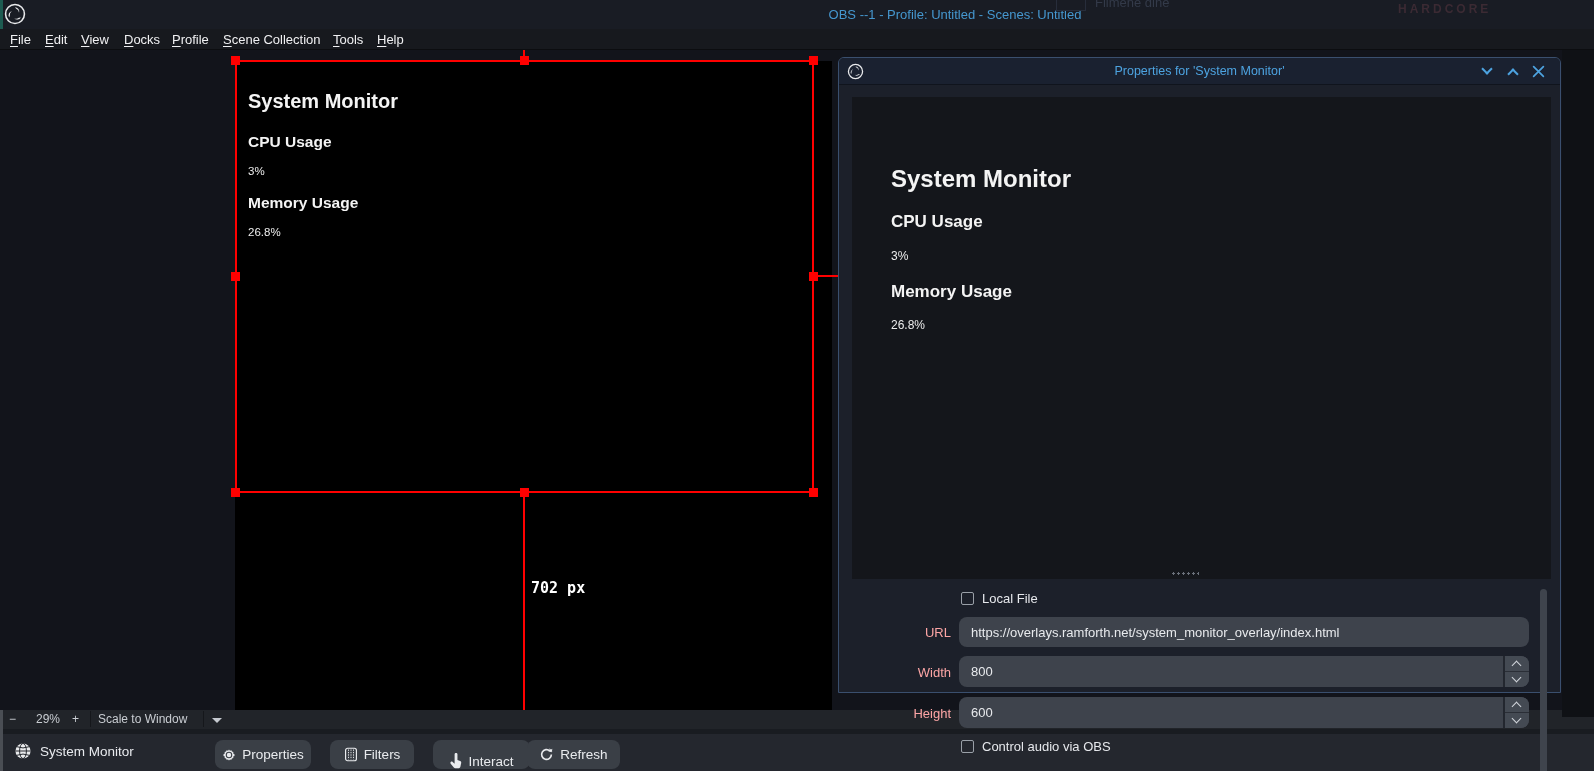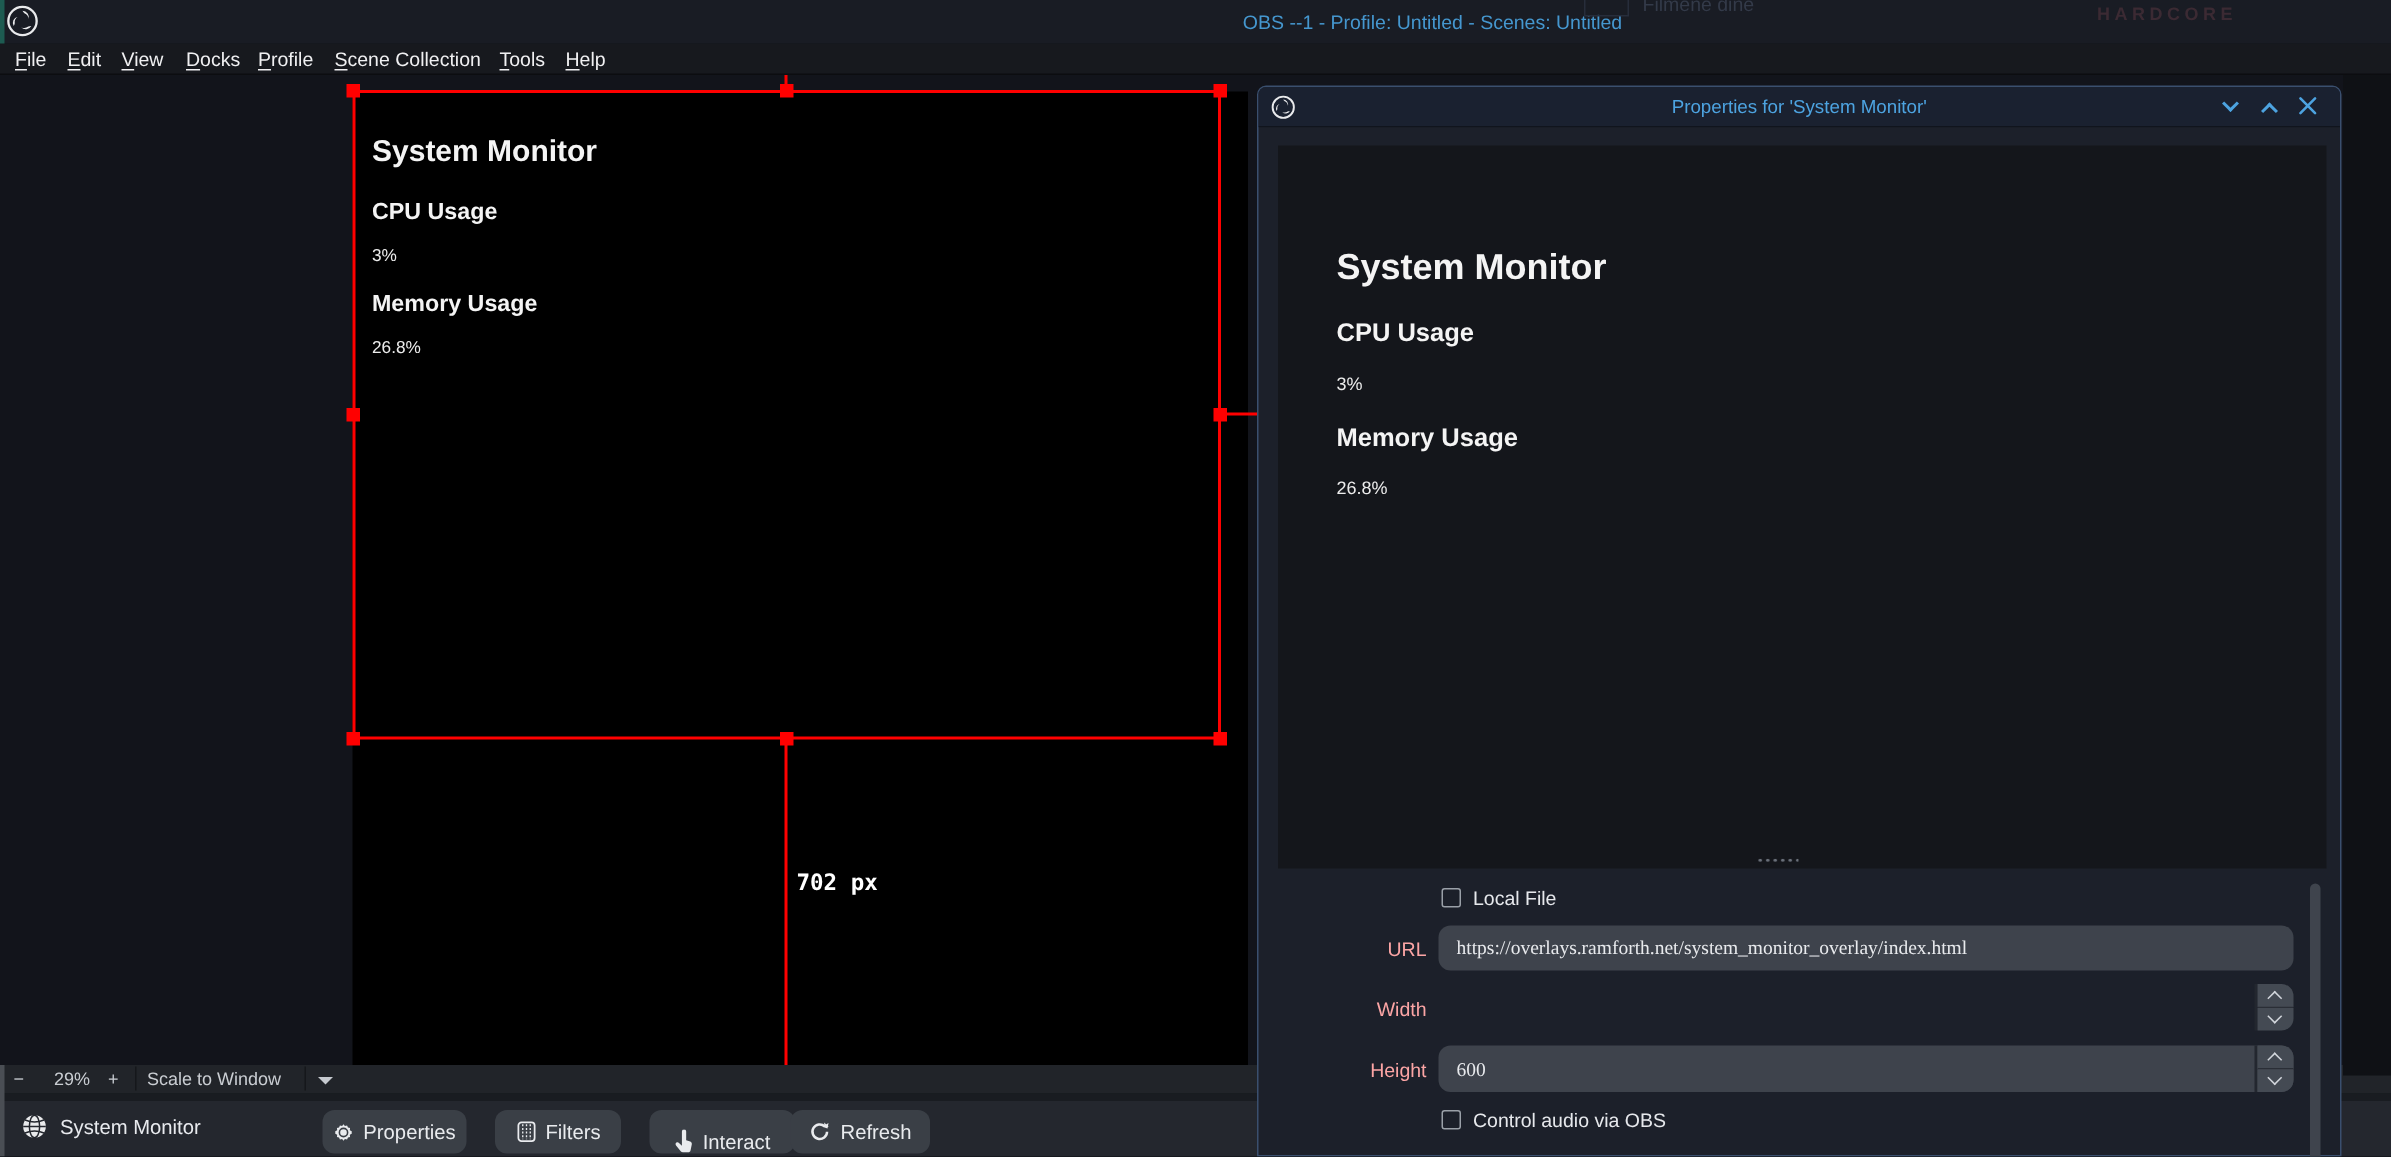--- a/index.html
+++ b/index.html
@@ -32,40 +32,40 @@
   .handle { position:absolute; width:9px; height:9px; background:#ff0000; }
   .guide-v { position:absolute; width:2px; background:#ff0000; }
   .guide-h { position:absolute; height:2px; background:#ff0000; }
   .guide-label { left:531px; top:579px; font-family:"DejaVu Sans Mono", monospace; font-weight:bold; font-size:15px; color:#fff; }
 
   .ov-title { font-weight:bold; color:#f4f4f4; white-space:nowrap; }
   .ov-sub   { font-weight:bold; color:#f4f4f4; white-space:nowrap; }
   .ov-val   { color:#ececec; white-space:nowrap; }
 
   
-  .dialog { left:838px; top:57px; width:723px; height:714px; background:#1c202a;
+  .dialog { left:838px; top:57px; width:723px; height:636px; background:#1c202a;
             border:1px solid #3a4f6e; border-radius:6px 6px 0 0; z-index:10; }
   .dlg-header { position:absolute; left:0; top:0; width:100%; height:27px; background:#1a2130;
                 border-radius:5px 5px 0 0; border-bottom:1px solid #10141d; }
   .dlg-title { position:absolute; left:0; right:0; top:6px; text-align:center; font-size:12.5px; color:#4da3e0; }
   .dlg-logo { position:absolute; left:8px; top:5px; width:17px; height:17px; }
   .dlg-btn { position:absolute; top:6px; width:16px; height:16px; cursor:pointer; }
   .chev { position:absolute; width:8px; height:8px; border-right:2px solid #4da3e0; border-bottom:2px solid #4da3e0; }
   .chev.down { transform:rotate(45deg); top:1px; left:3px; }
   .chev.up   { transform:rotate(-135deg); top:6px; left:3px; }
 
   .dlg-preview { position:absolute; left:13px; top:39px; width:699px; height:482px; background:#14161b; }
   .splitter-dots { position:absolute; left:332px; top:514px; width:28px; height:3px;
                    background-image:radial-gradient(circle, #6a707a 1px, transparent 1.2px);
                    background-size:5px 3px; background-repeat:repeat-x; }
 
   .fld-label { position:absolute; font-size:13px; color:#fca5a5; text-align:right; width:72px; left:40px; }
   .txt-input { position:absolute; left:120px; width:570px; background:#3e434c; border:none; outline:none;
                border-radius:8px; color:#e8eaed; font-size:13px; padding:0 12px;
-               font-family:Liberation Serif, serif; }
+               font-family:Liberation Sans, sans-serif; }
   .spin-wrap { position:absolute; left:664px; width:26px; border-left:2px solid #23272f; }
   .spin-btn { position:absolute; left:0; width:24px; height:50%; background:#444a53; cursor:pointer; }
   .spin-btn.up { top:0; border-radius:0 8px 0 0; border-bottom:1px solid #2a2e36; }
   .spin-btn.dn { bottom:0; border-radius:0 0 8px 0; }
   .spin-chev { position:absolute; left:8px; width:7px; height:7px; border-right:1.8px solid #d2d6dc; border-bottom:1.8px solid #d2d6dc; }
   .spin-chev.u { top:6px; transform:rotate(-135deg); }
   .spin-chev.d { top:2px; transform:rotate(45deg); }
 
   .checkbox { position:absolute; width:13px; height:13px; border:1px solid #9aa0a8; border-radius:2px; background:transparent; cursor:pointer; }
   .chk-label { position:absolute; font-size:13px; color:#e6e8ec; }
@@ -239,20 +239,21 @@
 
   <div class="splitter-dots"></div>
 
   <div class="checkbox" style="left:122px; top:534px;"></div>
   <div class="chk-label" style="left:143px; top:533px;">Local File</div>
 
   <div class="fld-label" style="top:567px;">URL</div>
   <input class="txt-input" style="top: 559px; height: 30px;" type="text" value="https://overlays.ramforth.net/system_monitor_overlay/index.html">
 
   <div class="fld-label" style="top:607px;">Width</div>
+  <input class="txt-input" style="top: 598px; height: 31px;" type="text" value="800">
   <div class="spin-wrap" style="top:598px; height:31px;">
     <div class="spin-btn up">
         <span class="spin-chev u"></span>
       </div>
     <div class="spin-btn dn">
         <span class="spin-chev d"></span>
       </div>
   </div>
 
   <div class="fld-label" style="top:648px;">Height</div>

